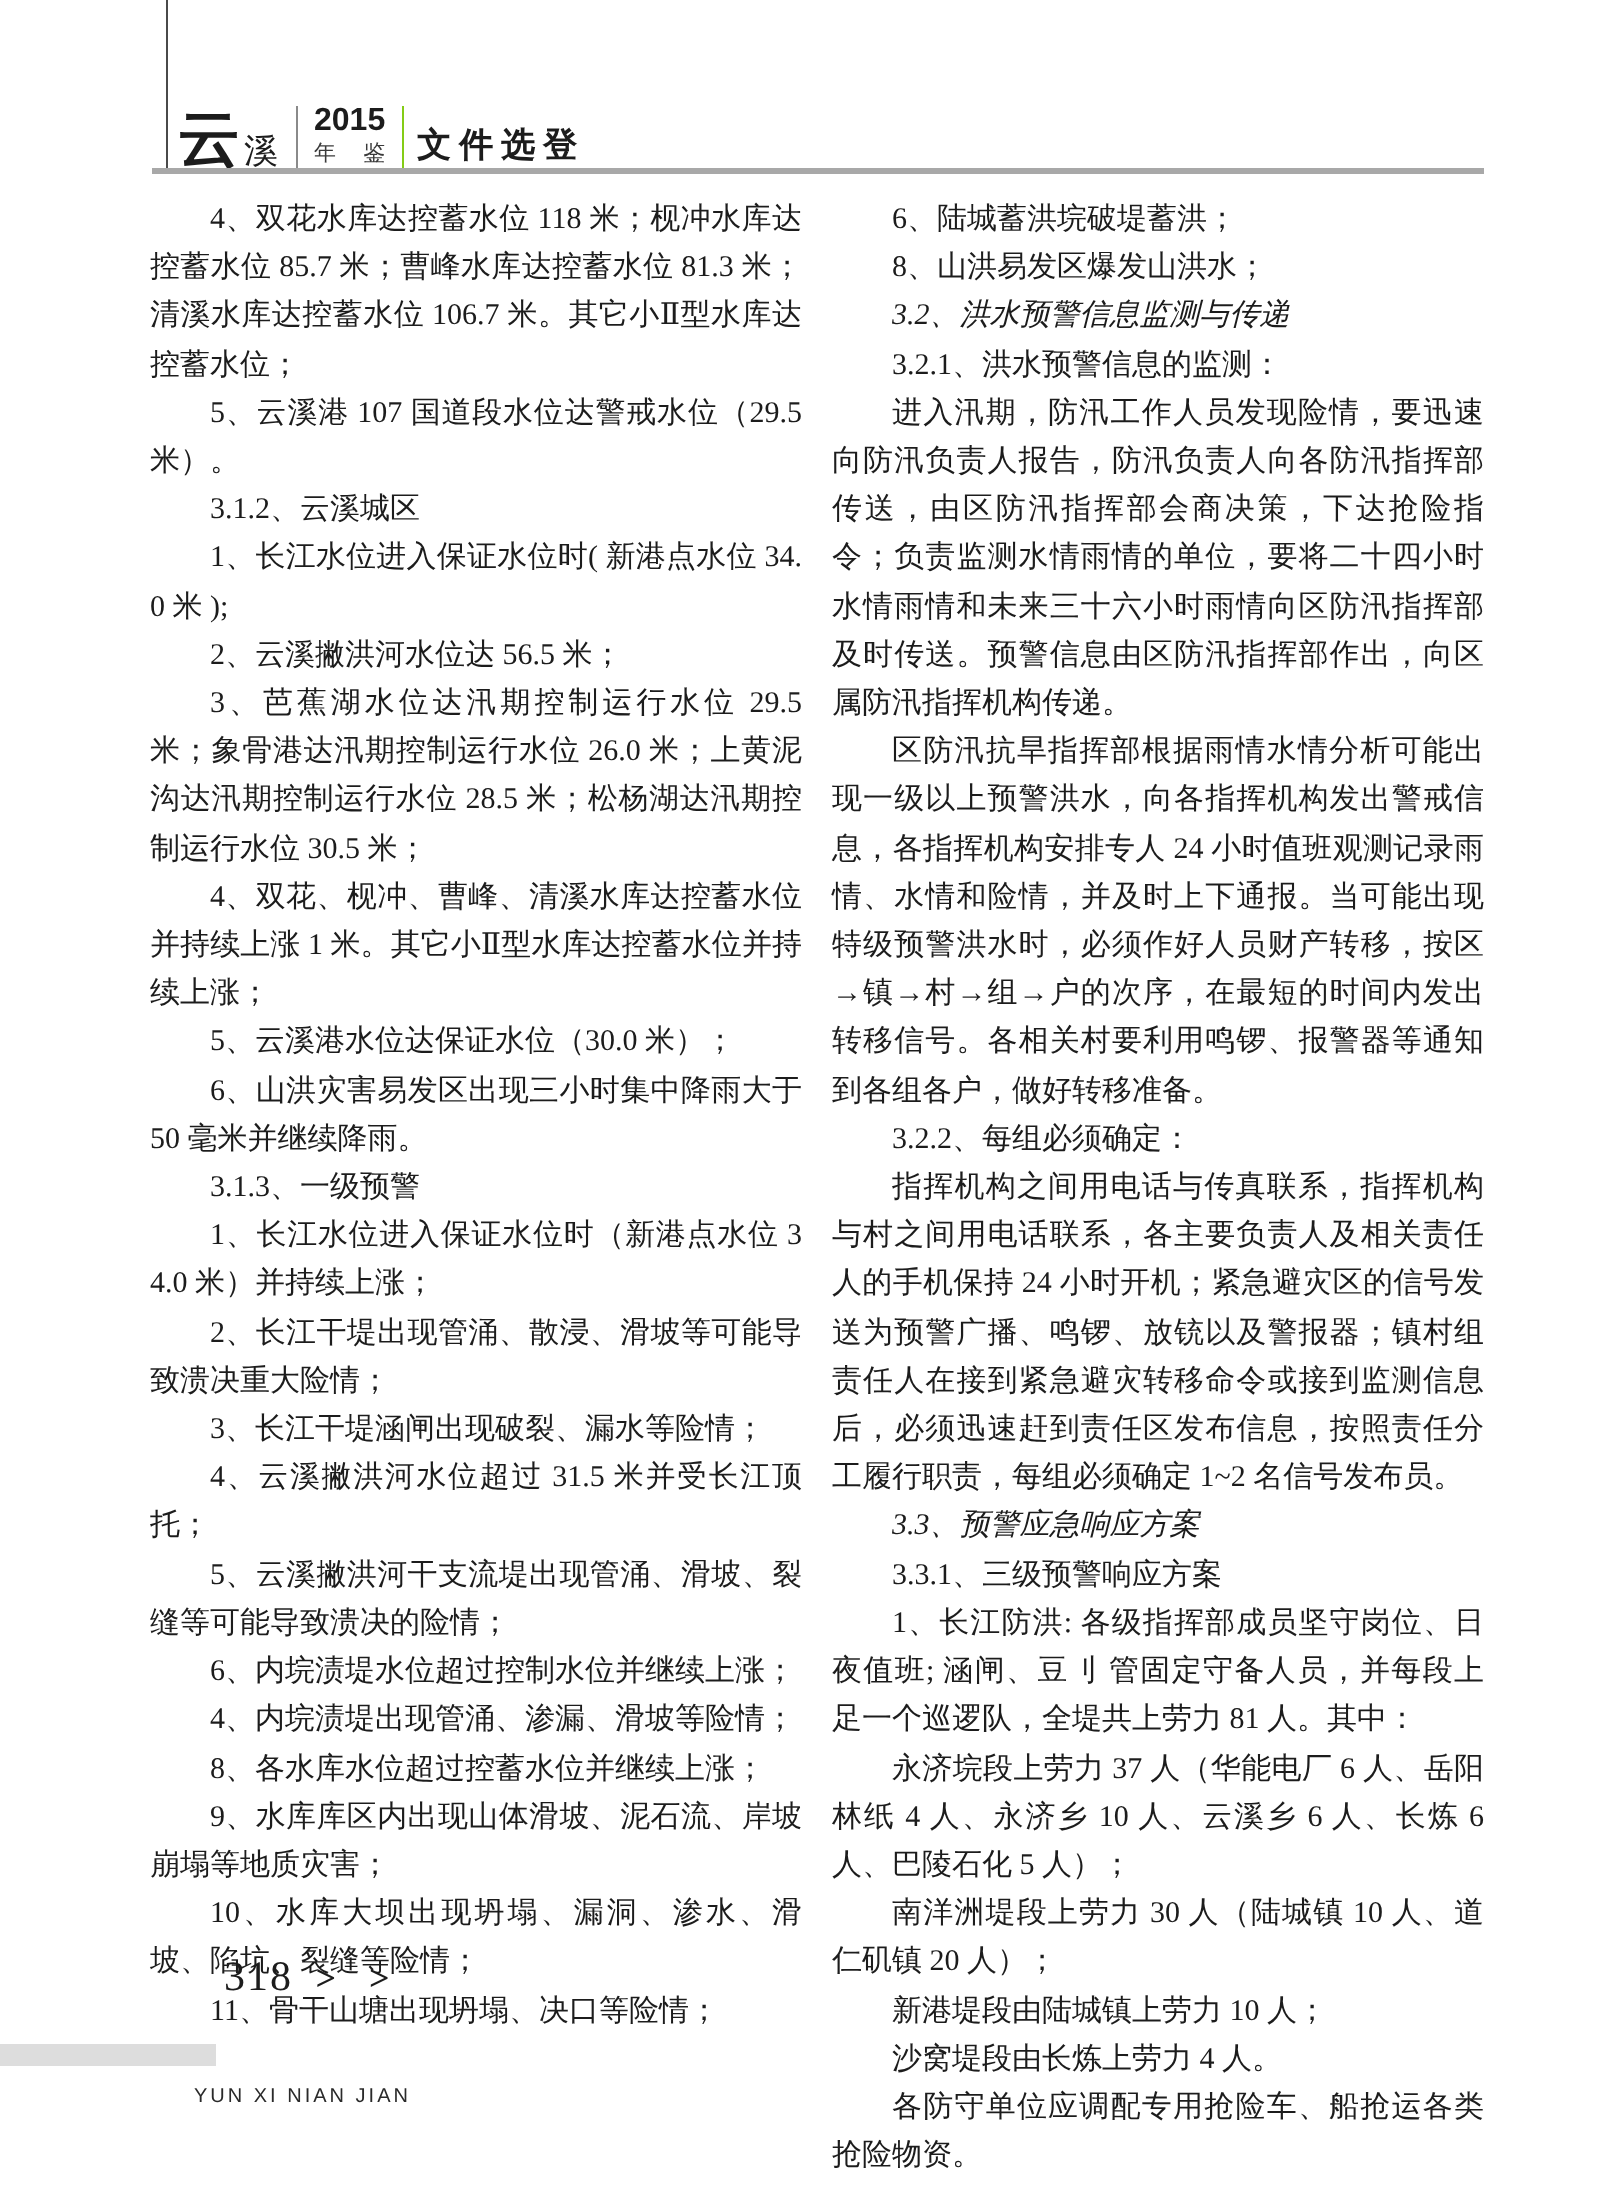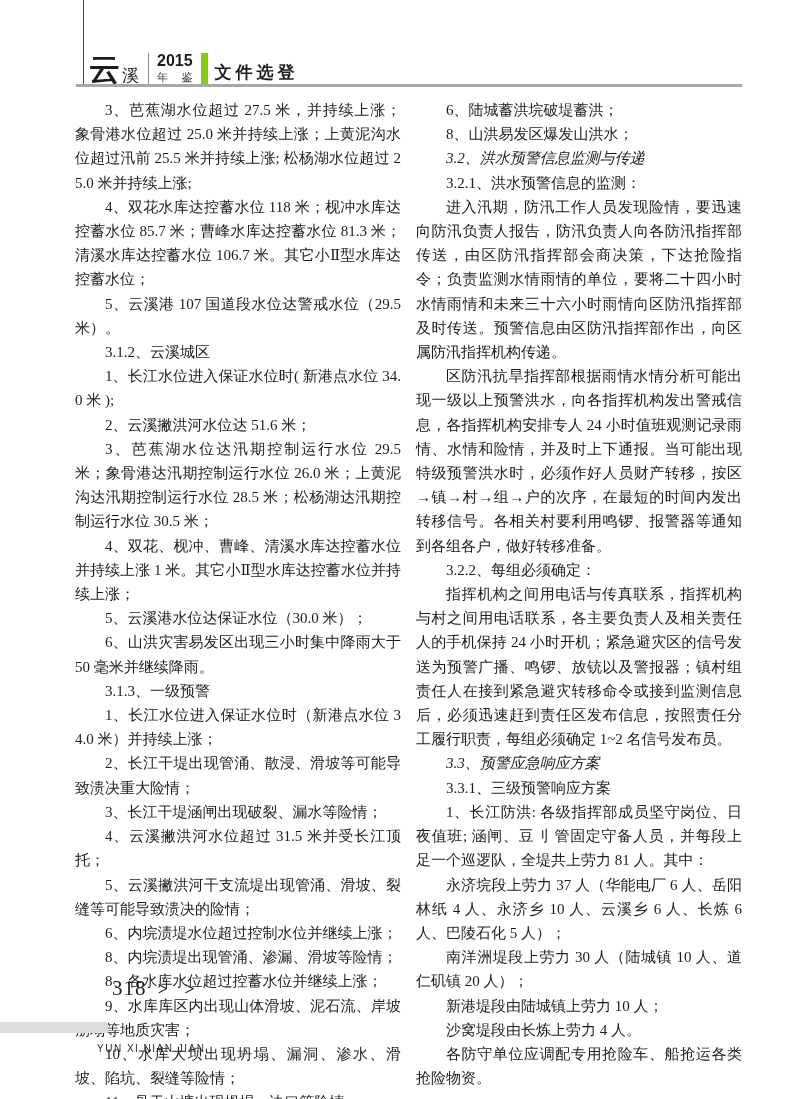--- a/index.html
+++ b/index.html
@@ -13,21 +13,21 @@
   }
   
   .crop-line{position:absolute;left:83px;top:0;width:1px;height:86px;background:#4a4a4a;}
   
   .hdr{position:absolute;left:89px;top:44px;height:41px;display:flex;align-items:flex-end;}
   .logo{display:flex;align-items:flex-end;line-height:1;}
   .logo-main{font-size:31px;font-weight:700;letter-spacing:0;}
   .logo-sub{font-size:17px;margin-left:2px;margin-bottom:1px;}
   .year-block{
     margin-left:9px;padding:0 8px 1px 8px;
-    border-left:1px solid #8a8a8a;border-right:7px solid #84cc16;
+    border-left:1px solid #8a8a8a;border-right:1px solid #84cc16;
     display:flex;flex-direction:column;justify-content:flex-end;line-height:1.05;
   }
   .year-num{font-family:"Liberation Sans","DejaVu Sans",sans-serif;font-weight:700;font-size:16px;}
   .year-label{font-size:11px;display:flex;justify-content:space-between;margin-top:3px;color:#3a3a3a;}
   .section-title{font-size:17px;font-weight:700;letter-spacing:4px;margin-left:7px;margin-bottom:1px;}
   .header-rule{position:absolute;left:76px;top:84px;width:666px;height:3px;background:#a8a8a8;}
   
   .columns{
     position:absolute;left:75px;top:98px;width:667px;
     display:flex;gap:15px;
@@ -65,38 +65,37 @@
         <span>鉴</span>
       </span>
     </div>
     <div class="section-title">文件选登</div>
   </header>
 
   <div class="header-rule"></div>
 
   <main class="columns">
     <div class="col">
-        <p class="para body">3、芭蕉湖水位超过 27.5 米，并持续上涨；象骨港水位超过 25.0 米并持续上涨；上黄泥沟水位超过汛前 25.5 米并持续上涨; 松杨湖水位超过 25.0 米并持续上涨;</p>
         <p class="para body">4、双花水库达控蓄水位 118 米；枧冲水库达控蓄水位 85.7 米；曹峰水库达控蓄水位 81.3 米；清溪水库达控蓄水位 106.7 米。其它小Ⅱ型水库达控蓄水位；</p>
         <p class="para body">5、云溪港 107 国道段水位达警戒水位（29.5 米）。</p>
         <p class="para body">3.1.2、云溪城区</p>
         <p class="para body">1、长江水位进入保证水位时( 新港点水位 34.0 米 );</p>
-        <p class="para body">2、云溪撇洪河水位达 51.6 米；</p>
+        <p class="para body">2、云溪撇洪河水位达 56.5 米；</p>
         <p class="para body">3、芭蕉湖水位达汛期控制运行水位 29.5 米；象骨港达汛期控制运行水位 26.0 米；上黄泥沟达汛期控制运行水位 28.5 米；松杨湖达汛期控制运行水位 30.5 米；</p>
         <p class="para body">4、双花、枧冲、曹峰、清溪水库达控蓄水位并持续上涨 1 米。其它小Ⅱ型水库达控蓄水位并持续上涨；</p>
         <p class="para body">5、云溪港水位达保证水位（30.0 米）；</p>
         <p class="para body">6、山洪灾害易发区出现三小时集中降雨大于 50 毫米并继续降雨。</p>
         <p class="para body">3.1.3、一级预警</p>
         <p class="para body">1、长江水位进入保证水位时（新港点水位 34.0 米）并持续上涨；</p>
         <p class="para body">2、长江干堤出现管涌、散浸、滑坡等可能导致溃决重大险情；</p>
         <p class="para body">3、长江干堤涵闸出现破裂、漏水等险情；</p>
         <p class="para body">4、云溪撇洪河水位超过 31.5 米并受长江顶托；</p>
         <p class="para body">5、云溪撇洪河干支流堤出现管涌、滑坡、裂缝等可能导致溃决的险情；</p>
         <p class="para body">6、内垸渍堤水位超过控制水位并继续上涨；</p>
-        <p class="para body">8、内垸渍堤出现管涌、渗漏、滑坡等险情；</p>
+        <p class="para body">4、内垸渍堤出现管涌、渗漏、滑坡等险情；</p>
         <p class="para body">8、各水库水位超过控蓄水位并继续上涨；</p>
         <p class="para body">9、水库库区内出现山体滑坡、泥石流、岸坡崩塌等地质灾害；</p>
         <p class="para body">10、水库大坝出现坍塌、漏洞、渗水、滑坡、陷坑、裂缝等险情；</p>
         <p class="para body">11、骨干山塘出现坍塌、决口等险情；</p>
       </div>
     <div class="col">
         <p class="para body">6、陆城蓄洪垸破堤蓄洪；</p>
         <p class="para body">8、山洪易发区爆发山洪水；</p>
         <p class="para kai">3.2、洪水预警信息监测与传递</p>
         <p class="para body">3.2.1、洪水预警信息的监测：</p>

